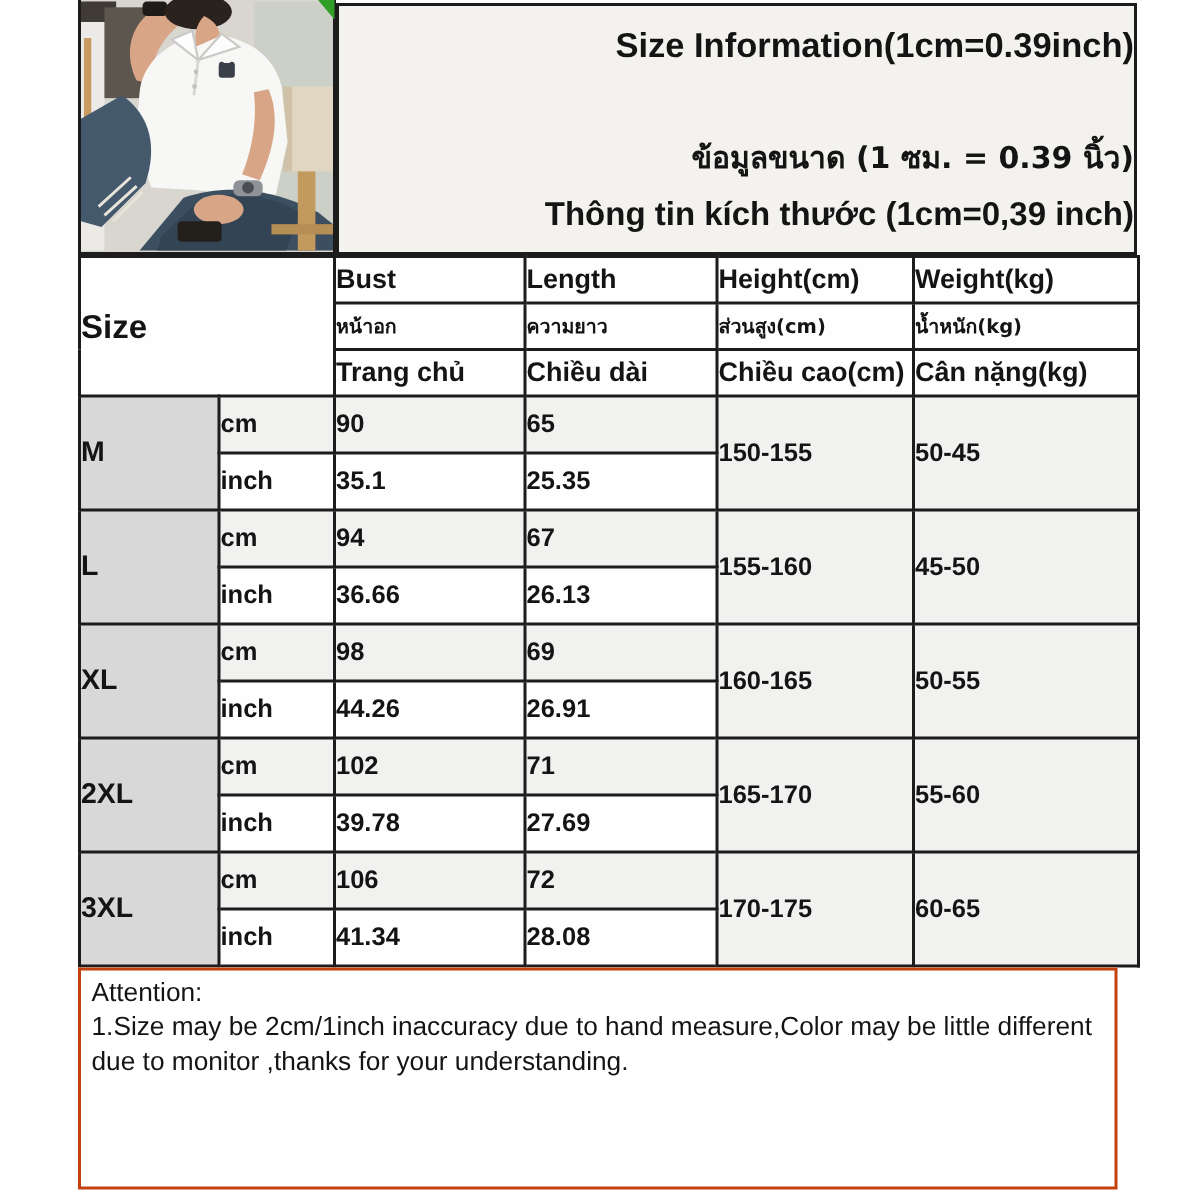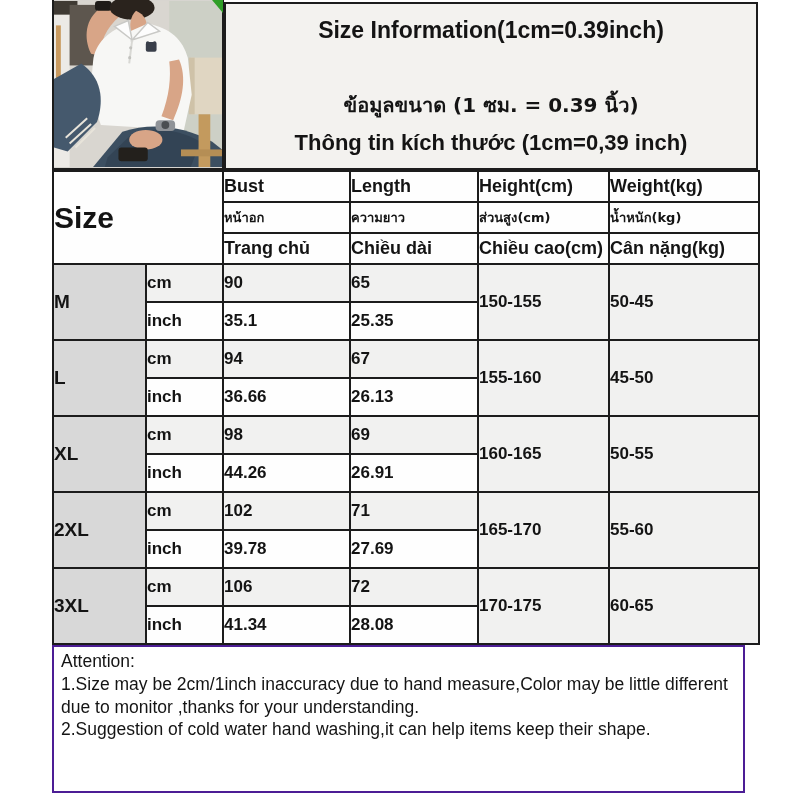--- a/index.html
+++ b/index.html
@@ -10,45 +10,45 @@
   .photo { position:absolute; left:52px; top:0; width:172px; height:170px; border:2px solid #1c1c1c; border-top:none; background:#d9d6d0; overflow:hidden; }
   .photo svg { display:block; }
 
   
   .green-corner { position:absolute; left:212px; top:0; width:0; height:0;
     border-top:13px solid #2f9e27; border-left:11px solid transparent; z-index:3; }
 
   
   .title-box { position:absolute; left:224px; top:2px; width:534px; height:168px;
     background:#f3f2ef; border:2px solid #1c1c1c; display:flex; flex-direction:column;
-    align-items:center; justify-content:center; row-gap:9px; text-align:center; }
+    align-items:flex-end; justify-content:center; row-gap:9px; text-align:center; }
   .title-en { font-size:23px; font-weight:700; letter-spacing:0; }
   .title-th { font-size:20px; font-weight:700; font-family:"DejaVu Sans", sans-serif;margin-top:36px; }
   .title-vi { font-size:22px; font-weight:700; }
 
   
   table.size-table { position:absolute; left:52px; top:170px; width:706px;
     border-collapse:collapse; table-layout:fixed; }
   table.size-table td { border:2px solid #1c1c1c; vertical-align:middle;
     padding:0; font-weight:700; background:#fefefe; }
-  td.size-head { background:#d8d8d8; font-size:30px; font-weight:700; }
+  td.size-head { background:#d8d8d8; font-size:22px; font-weight:700; }
   td.head-cell { background:#d8d8d8; font-size:18px; height:31px; }
   td.head-th { font-family:"DejaVu Sans", sans-serif; font-size:13px; }
   td.size-label { background:#d8d8d8; font-size:19px; }
   td.unit { font-size:17px; }
   td.val { font-size:17px; }
   td.range { font-size:17px; background:#f1f1f0; }
   tr.cm-row td { background:#f1f1f0; height:38px; }
   tr.inch-row td { background:#fefefe; height:38px;margin-left:33px; }
   tr.cm-row td.size-label, tr.inch-row td.size-label { background:#d8d8d8; }
   tr.cm-row td.range { background:#f1f1f0; }
 
   
   .attention { position:absolute; left:52px; top:645px; width:693px; height:148px;
-    border:2px solid #4c1d95; background:#ffffff; padding:3px 7px;
+    border:2px solid #c2410c; background:#ffffff; padding:3px 7px;
     font-size:17.5px; line-height:1.3; font-weight:400; }
   .attention div { font-weight:400; }
 </style>
 </head>
 <body>
 
 <div class="canvas">
 
   <div class="photo">
     <svg width="168" height="168" viewBox="0 0 172 170">
@@ -203,16 +203,15 @@
         <td class="unit">inch</td>
         <td class="val">41.34</td>
         <td class="val">28.08</td>
       </tr>
     </tbody>
   </table>
 
   <div class="attention">
     <div>Attention:</div>
     <div>1.Size may be 2cm/1inch inaccuracy due to hand measure,Color may be little different due to monitor ,thanks for your understanding.</div>
-    <div>2.Suggestion of cold water hand washing,it can help items keep their shape.</div>
   </div>
 
 </div>
 
 </body></html>

